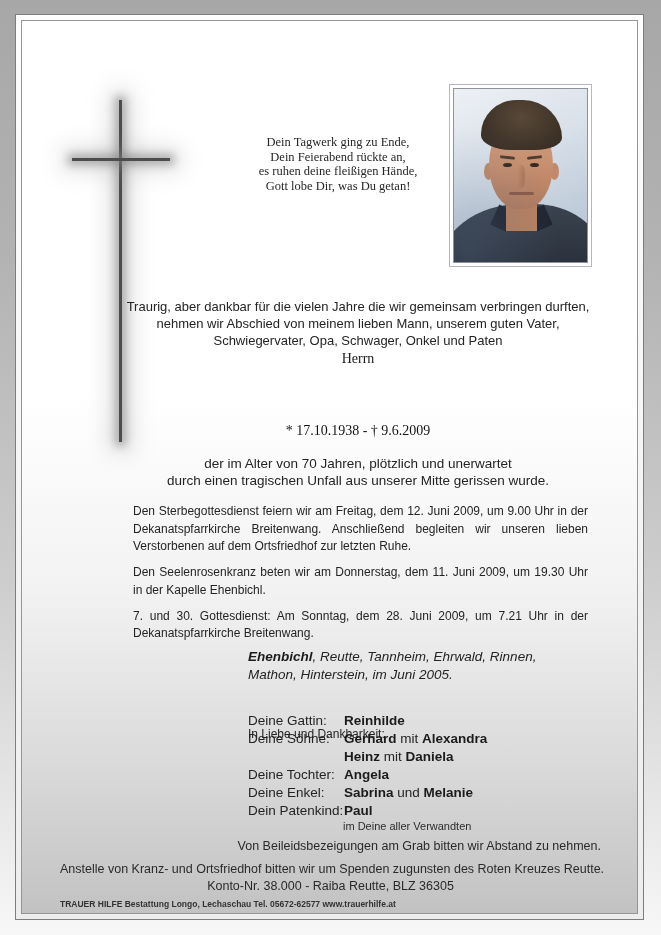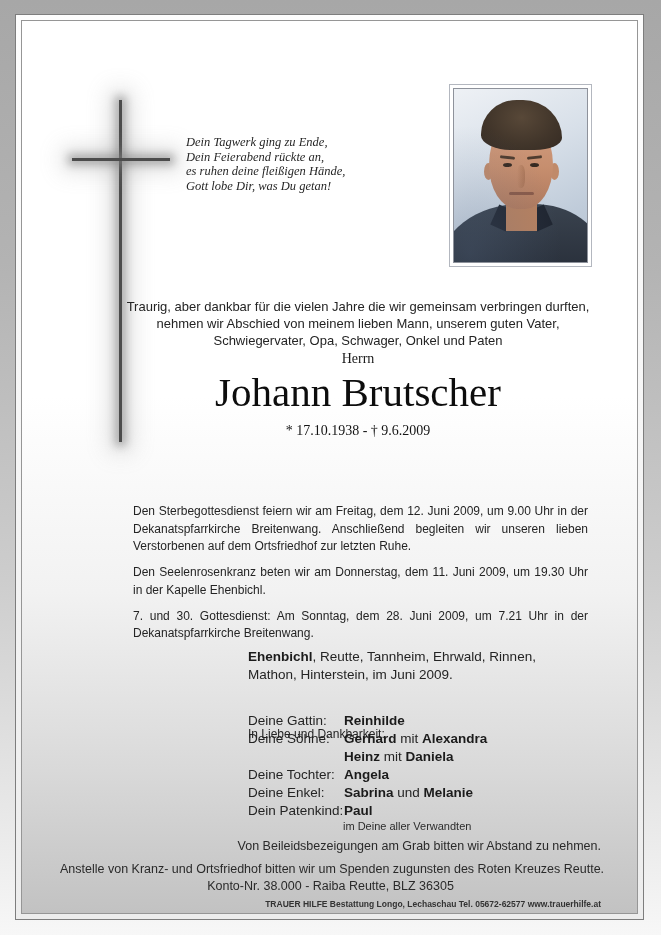--- a/index.html
+++ b/index.html
@@ -23,22 +23,22 @@
   .cross { position:absolute; left:70px; top:96px; width:102px; height:350px; }
   .cross-v, .cross-h {
     position:absolute; background:#4c4c4c;
     box-shadow:0 0 9px 4px rgba(125,125,125,.55), 0 0 22px 10px rgba(150,150,150,.30);
   }
   .cross-v { left:49px; top:4px; width:3px; height:342px; }
   .cross-h { left:2px; top:62px; width:98px; height:3px; }
 
   
   .poem {
-    position:absolute; left:186px; top:135px; width:280px; 
-    font-family:"Liberation Serif",serif; font-style:italic;
+    position:absolute; left:198px; top:135px; width:280px; text-align:center;
+    font-family:"Liberation Serif",serif; 
     font-size:12.5px; line-height:14.5px; color:#262626;
   }
   .poem .tline { white-space:nowrap; }
 
   
   .photo-frame {
     position:absolute; left:449px; top:84px; width:143px; height:183px;
     box-sizing:border-box; background:#ffffff; border:1px solid #b3b7bf; padding:3px;
   }
   .photo { position:relative; width:100%; height:100%; box-sizing:border-box; border:1px solid #8e929b; overflow:hidden;
@@ -73,36 +73,36 @@
   .intro { top:298px; font-size:13px; line-height:17px; color:#242424; }
   .salutation { top:351px; font-family:"Liberation Serif",serif; font-size:14px; color:#1a1a1a; }
   .deceased-name { top:369px; font-family:"Liberation Serif",serif; font-size:41px; line-height:46px; color:#0d0d0d; }
   .dates { top:423px; font-family:"Liberation Serif",serif; font-size:14px; color:#141414; }
   .death-lines { top:455px; font-size:13.5px; line-height:17px; color:#242424; }
 
   
   .services { position:absolute; left:133px; top:503px; width:455px; }
   .services p { margin:0 0 8.5px 0; text-align:justify; font-size:12px; line-height:17.5px; color:#242424; }
 
-  .places { position:absolute; left:248px; top:648px; font-size:13.5px; line-height:18px; color:#242424; }
+  .places { position:absolute; left:248px; top:648px; font-size:13.5px; line-height:18px; color:#242424;font-style:italic; }
   .places b, .fam-value b { font-weight:bold; color:#1b1b1b; }
   .gratitude { position:absolute; left:248px; top:690px; font-size:12px; color:#242424;margin-top:37px; }
 
   .family { position:absolute; left:248px; top:712px; font-size:13.5px; color:#242424; }
   .fam-row { display:flex; line-height:18px; }
   .fam-label { width:96px; flex:none; }
   .footnote { position:absolute; left:343px; top:820px; font-size:11px; color:#2c2c2c; }
 
   .note-condolence { position:absolute; left:60px; top:839px; width:541px; text-align:right;
     font-size:12.5px; color:#2a2a2a; white-space:nowrap; }
   .note-donation { position:absolute; left:60px; top:861px; width:541px; text-align:center;
     font-size:12.5px; line-height:16.5px; color:#2a2a2a; }
   .note-donation .tline { white-space:nowrap; }
 
-  .funeral-footer { position:absolute; left:60px; top:899px; width:541px; text-align:right;
+  .funeral-footer { position:absolute; left:60px; top:899px; width:541px; text-align:left;
     font-size:8.5px; font-weight:bold; color:#333333; white-space:nowrap; }
 </style>
 </head>
 <body>
 
 <div class="page">
   <div class="card">
     <div class="card-inner"></div>
   </div>
 
@@ -140,34 +140,37 @@
     </div>
 
     <div class="center-col intro">
         <div class="tline">Traurig, aber dankbar für die vielen Jahre die wir gemeinsam verbringen durften,</div>
         <div class="tline">nehmen wir Abschied von meinem lieben Mann, unserem guten Vater,</div>
         <div class="tline">Schwiegervater, Opa, Schwager, Onkel und Paten</div>
       </div>
 
     <div class="center-col salutation">Herrn</div>
 
-    <div class="center-col deceased-name">Johann Brutscher</div>
 
     <div class="center-col dates">* 17.10.1938 - † 9.6.2009</div>
 
+    <div class="center-col death-lines">
+        <div class="tline">der im Alter von 70 Jahren, plötzlich und unerwartet</div>
+        <div class="tline">durch einen tragischen Unfall aus unserer Mitte gerissen wurde.</div>
+      </div>
 
     <div class="services">
         <p>Den Sterbegottesdienst feiern wir am Freitag, dem 12. Juni 2009, um 9.00 Uhr in der Dekanatspfarrkirche Breitenwang. Anschließend begleiten wir unseren lieben Verstorbenen auf dem Ortsfriedhof zur letzten Ruhe.</p>
         <p>Den Seelenrosenkranz beten wir am Donnerstag, dem 11. Juni 2009, um 19.30 Uhr in der Kapelle Ehenbichl.</p>
         <p>7. und 30. Gottesdienst: Am Sonntag, dem 28. Juni 2009, um 7.21 Uhr in der Dekanatspfarrkirche Breitenwang.</p>
       </div>
 
     <div class="places">
       <div class="tline"><b>Ehenbichl</b>, Reutte, Tannheim, Ehrwald, Rinnen,</div>
-      <div class="tline">Mathon, Hinterstein, im Juni 2009.</div>
+      <div class="tline">Mathon, Hinterstein, im Juni 2005.</div>
     </div>
 
     <div class="gratitude">In Liebe und Dankbarkeit:</div>
 
     <div class="family">
         <div class="fam-row">
           <span class="fam-label">Deine Gattin:</span>
           <span class="fam-value"><b>Reinhilde</b></span>
         </div>
         <div class="fam-row">

